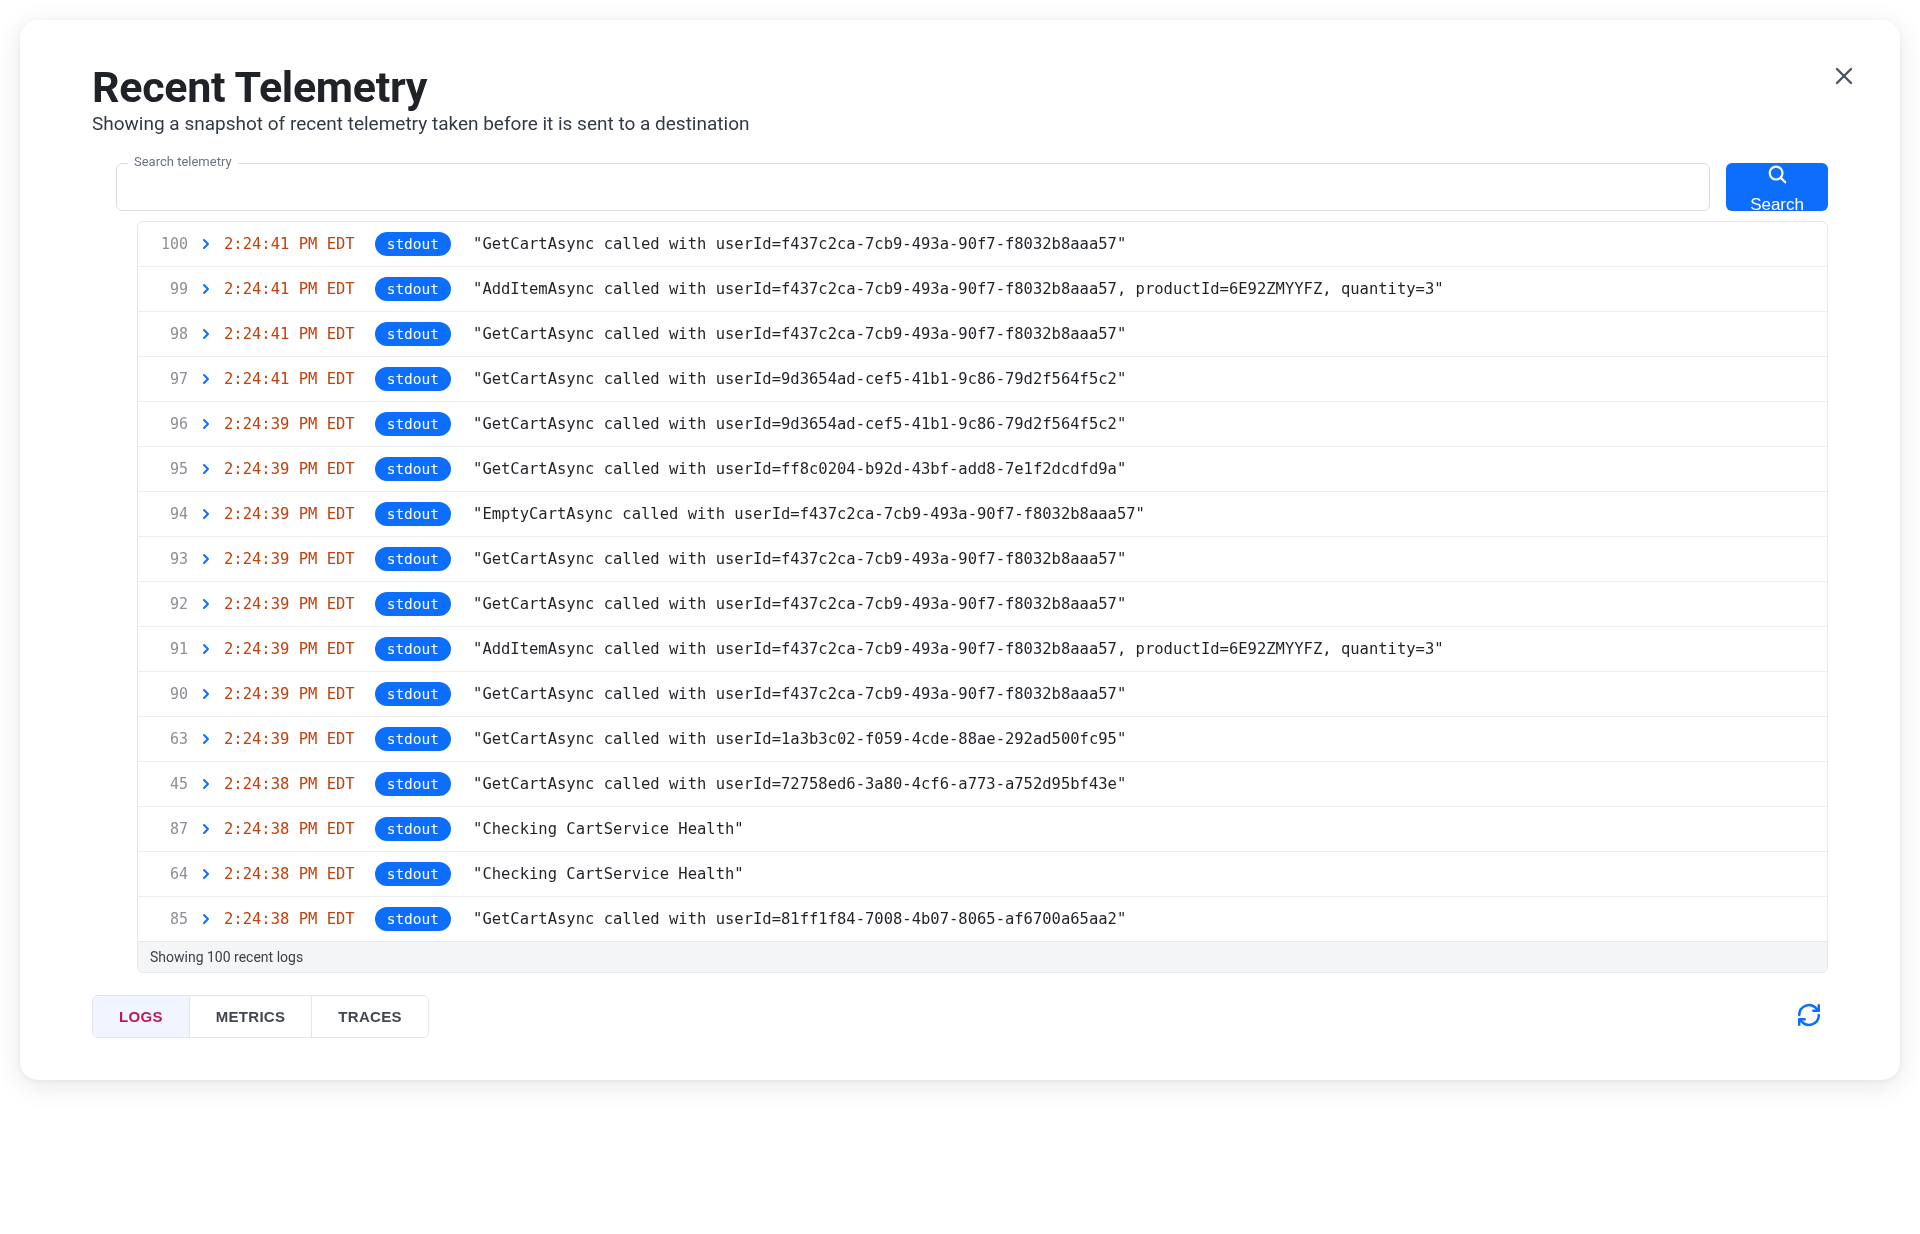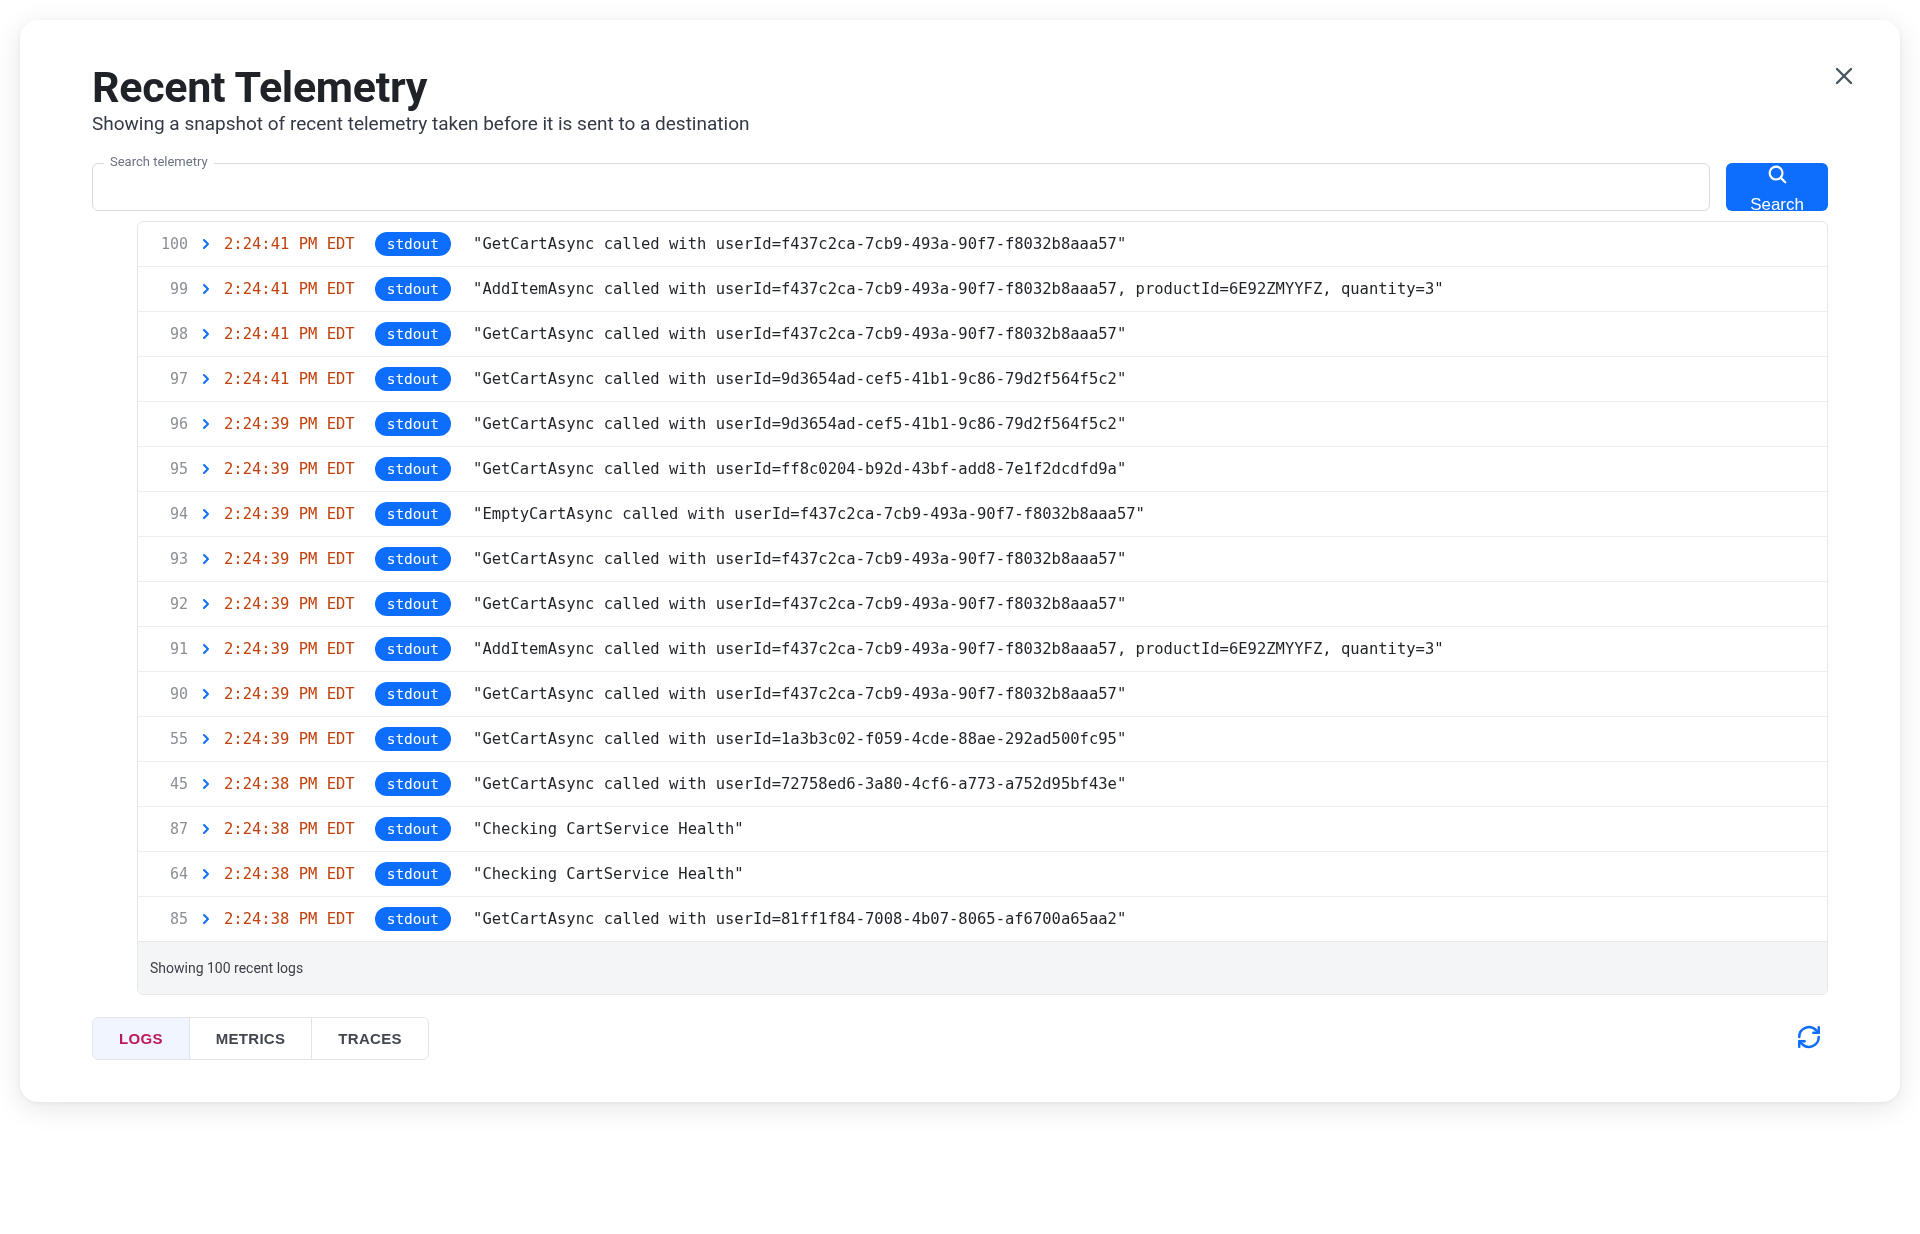--- a/index.html
+++ b/index.html
@@ -45,20 +45,21 @@
   .subtitle {
     font-size: 19px;
     color: #333a45;
     margin-bottom: 28px;
   }
   .search-row {
     display: flex;
     gap: 16px;
     align-items: center;
     margin-bottom: 10px;
+    margin-left: 24px;
   }
   .search-field {
     position: relative;
     flex: 1;
   }
   .search-legend {
     position: absolute;
     top: -9px;
     left: 12px;
     background: #ffffff;
@@ -146,21 +147,21 @@
     font-family: ui-monospace, SFMono-Regular, Menlo, Consolas, monospace;
     font-size: 15.5px;
     color: #1f2328;
     white-space: nowrap;
     overflow: hidden;
     text-overflow: ellipsis;
     margin-left: 10px;
   }
   .logs-footer {
     background: #f4f5f7;
-    padding: 18px 12px;
+    padding: 7px 12px;
     font-size: 14px;
     color: #3b3f46;
     border-top: 1px solid #e5e7eb;
   }
   .bottom-bar {
     display: flex;
     align-items: center;
     justify-content: space-between;
     margin-top: 22px;
   }
@@ -345,21 +346,21 @@
             <span class="row-chevron">
               <svg width="10" height="12" viewBox="0 0 8 12" fill="none" stroke="currentColor" stroke-width="2" stroke-linecap="round" stroke-linejoin="round">
                 <polyline points="2 2 6 6 2 10"></polyline>
               </svg>
             </span>
             <span class="row-time">2:24:39 PM EDT</span>
             <span class="row-stream">stdout</span>
             <span class="row-msg">"GetCartAsync called with userId=f437c2ca-7cb9-493a-90f7-f8032b8aaa57"</span>
           </div>
           <div class="log-row">
-            <span class="row-idx">55</span>
+            <span class="row-idx">63</span>
             <span class="row-chevron">
               <svg width="10" height="12" viewBox="0 0 8 12" fill="none" stroke="currentColor" stroke-width="2" stroke-linecap="round" stroke-linejoin="round">
                 <polyline points="2 2 6 6 2 10"></polyline>
               </svg>
             </span>
             <span class="row-time">2:24:39 PM EDT</span>
             <span class="row-stream">stdout</span>
             <span class="row-msg">"GetCartAsync called with userId=1a3b3c02-f059-4cde-88ae-292ad500fc95"</span>
           </div>
           <div class="log-row">

